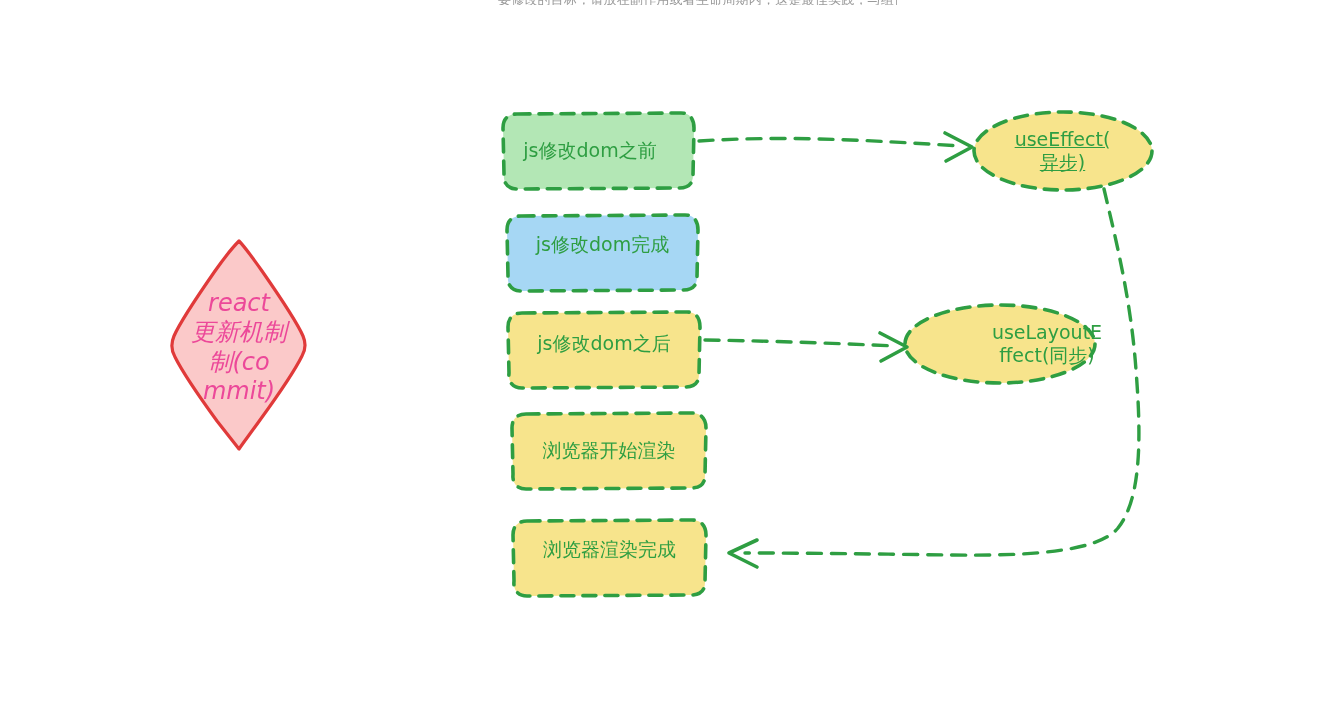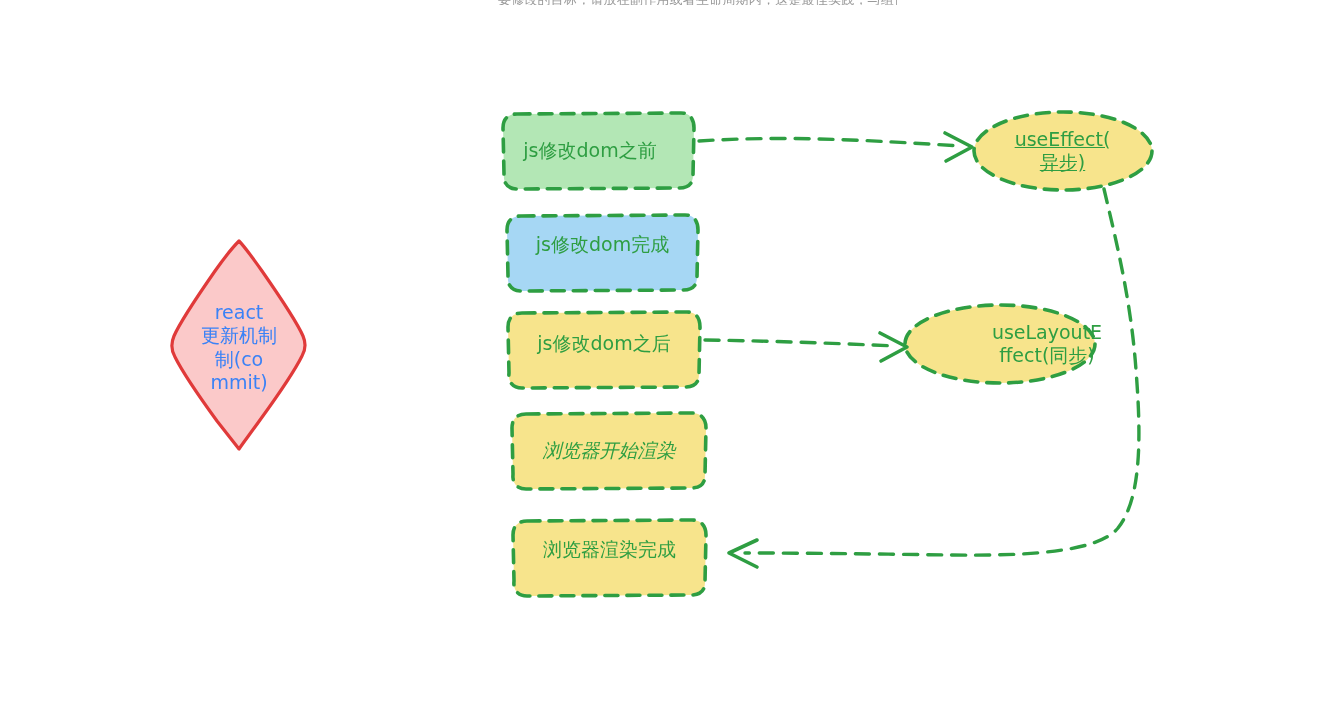--- a/index.html
+++ b/index.html
@@ -32,22 +32,23 @@
     pointer-events: none;
     line-height: 1.22;
     white-space: pre-line;
   }
 
   .label-green {
     color: #2e9e42;
     font-size: 19px;
   }
   .label-red {
-    color: #3b82f6;
-    font-size: 19px;
+    color: #ec4899;
+    font-size: 24px;
+    font-style: italic;
   }
 
   #top-cut-text {
     position: absolute;
     left: 498px;
     top: -9px;
     width: 400px;
     height: 14px;
     overflow: hidden;
     color: #9a9a9a;
@@ -153,21 +154,21 @@
 更新机制
 制(co
 mmit)</div>
 
 <div class="node-label label-green" style="left:503px; top:113px; width:174px; height:76px;">js修改dom之前</div>
 
 <div class="node-label label-green" style="left:507px; top:215px; width:191px; height:60px;">js修改dom完成</div>
 
 <div class="node-label label-green" style="left:508px; top:312px; width:192px; height:64px;">js修改dom之后</div>
 
-<div class="node-label label-green" style="left:512px; top:413px; width:194px; height:76px;font-style:italic;">浏览器开始渲染</div>
+<div class="node-label label-green" style="left:512px; top:413px; width:194px; height:76px;">浏览器开始渲染</div>
 
 <div class="node-label label-green" style="left:513px; top:520px; width:193px; height:60px;">浏览器渲染完成</div>
 
 <div class="node-label label-green" style="left:973px; top:112px; width:179px; height:78px;text-decoration:underline;">useEffect(
 异步)</div>
 
 <div class="node-label label-green" style="left:952px; top:305px; width:190px; height:78px;">useLayoutE
 ffect(同步)</div>
 
 </body></html>

